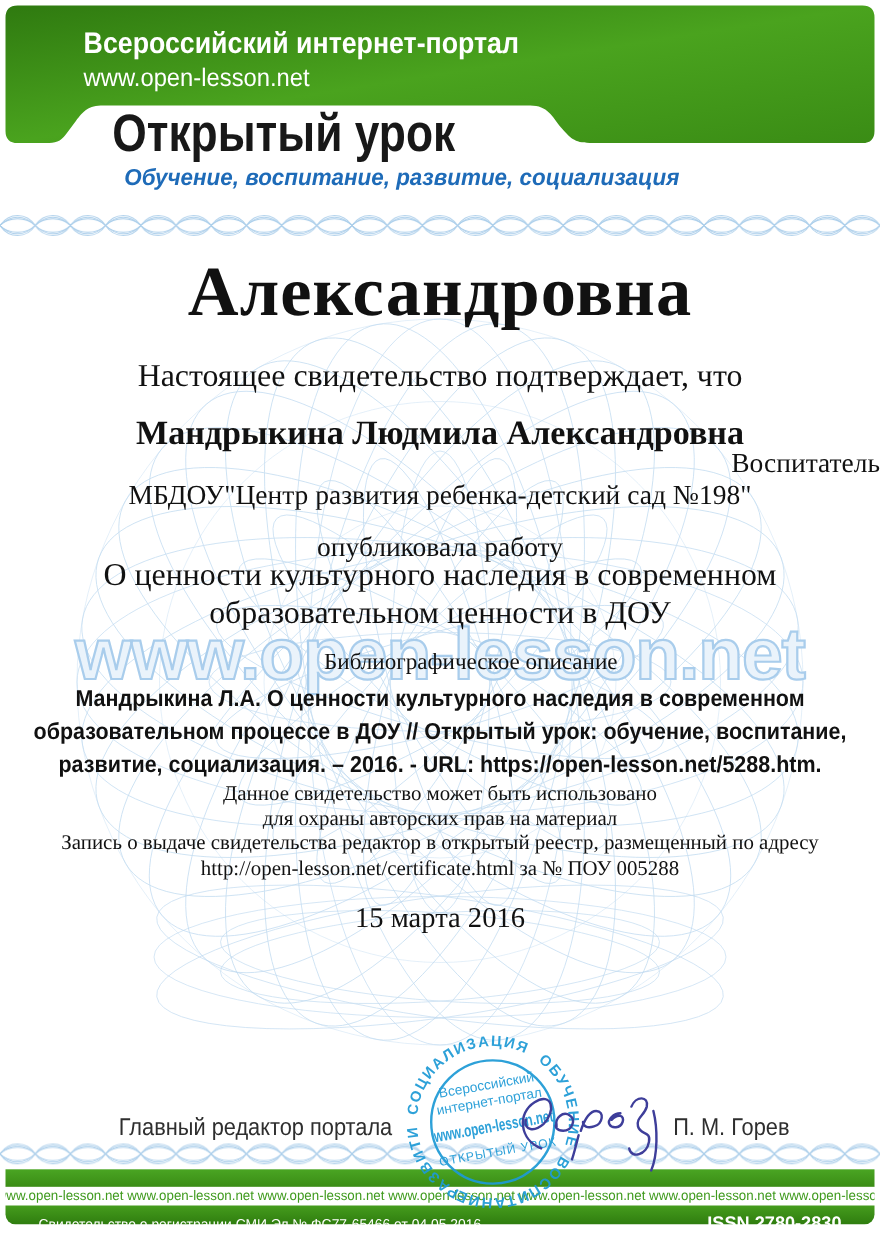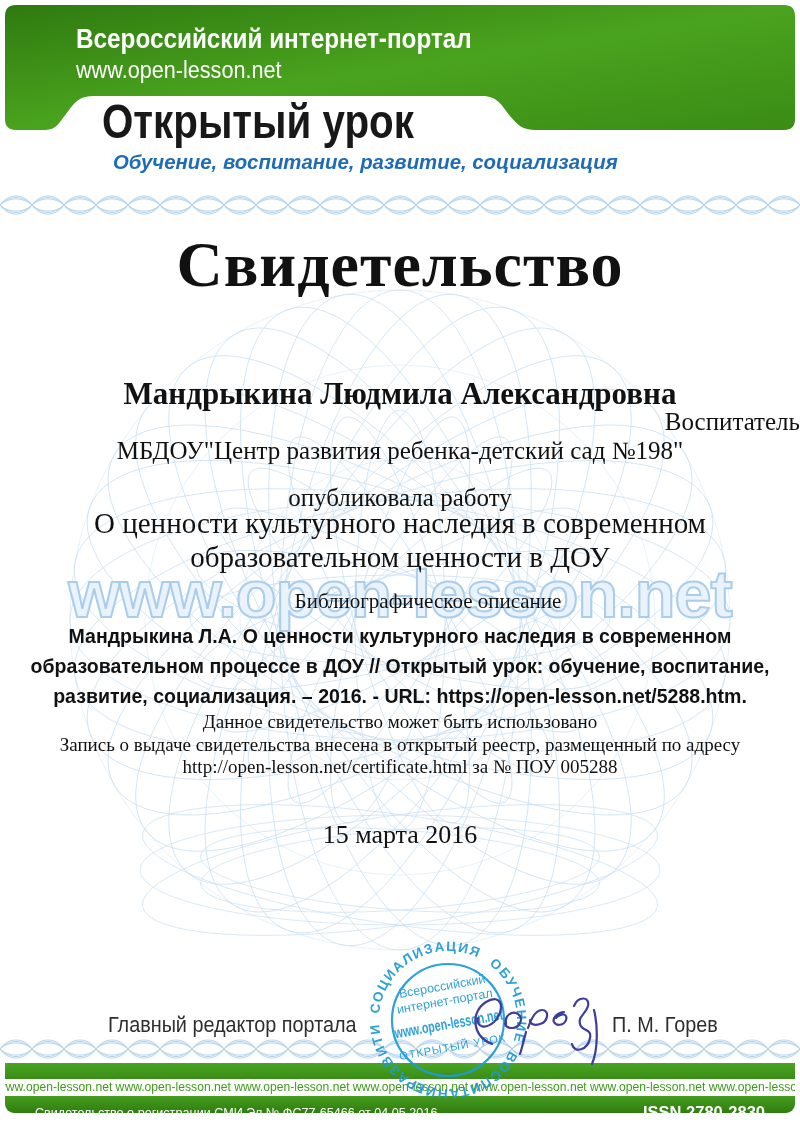--- a/index.html
+++ b/index.html
@@ -138,38 +138,40 @@
       <ellipse cx="400" cy="608" rx="260" ry="55"></ellipse>
       <ellipse cx="400" cy="608" rx="260" ry="55" transform="rotate(-8 400 608)"></ellipse>
       <ellipse cx="400" cy="608" rx="260" ry="55" transform="rotate(8 400 608)"></ellipse>
       <ellipse cx="400" cy="608" rx="200" ry="40" transform="rotate(-4 400 608)"></ellipse>
       <ellipse cx="400" cy="608" rx="200" ry="40" transform="rotate(4 400 608)"></ellipse>
     </g>
   </svg>
 
   <div class="watermark">www.open-lesson.net</div>
 
-  <div class="cline cert-title">Свидетельство</div>
+  <div class="cline cert-title">Александровна</div>
+  <div class="cline confirms">Настоящее свидетельство подтверждает, что</div>
   <div class="cline recipient">Мандрыкина Людмила Александровна</div>
   <div class="cline position">Воспитатель</div>
   <div class="cline institution">МБДОУ"Центр развития ребенка-детский сад №198"</div>
   <div class="cline published">опубликовала работу</div>
   <div class="cline work-title">
     <div>О ценности культурного наследия в современном</div>
     <div>образовательном ценности в ДОУ</div>
   </div>
   <div class="cline bib-label">Библиографическое описание</div>
   <div class="cline citation">
     <div>Мандрыкина Л.А. О ценности культурного наследия в современном</div>
     <div>образовательном процессе в ДОУ // Открытый урок: обучение, воспитание,</div>
     <div>развитие, социализация. – 2016. - URL: https://open-lesson.net/5288.htm.</div>
   </div>
   <div class="cline usage">
     <div>Данное свидетельство может быть использовано</div>
-    <div>Запись о выдаче свидетельства внесена в открытый реестр, размещенный по адресу</div>
+    <div>для охраны авторских прав на материал</div>
+    <div>Запись о выдаче свидетельства редактор в открытый реестр, размещенный по адресу</div>
     <div>http://open-lesson.net/certificate.html за № ПОУ 005288</div>
   </div>
   <div class="cline cert-date">15 марта 2016</div>
 
   <div class="sig-label editor-label">Главный редактор портала</div>
   <div class="sig-label editor-name">П. М. Горев</div>
 
   <svg class="stamp-svg" width="180" height="180" viewBox="0 0 180 180">
     <defs>
       <path id="arcPath" d="M 21,90 A 69,69 0 1 1 159,90 A 69,69 0 1 1 21,90" fill="none"></path>

